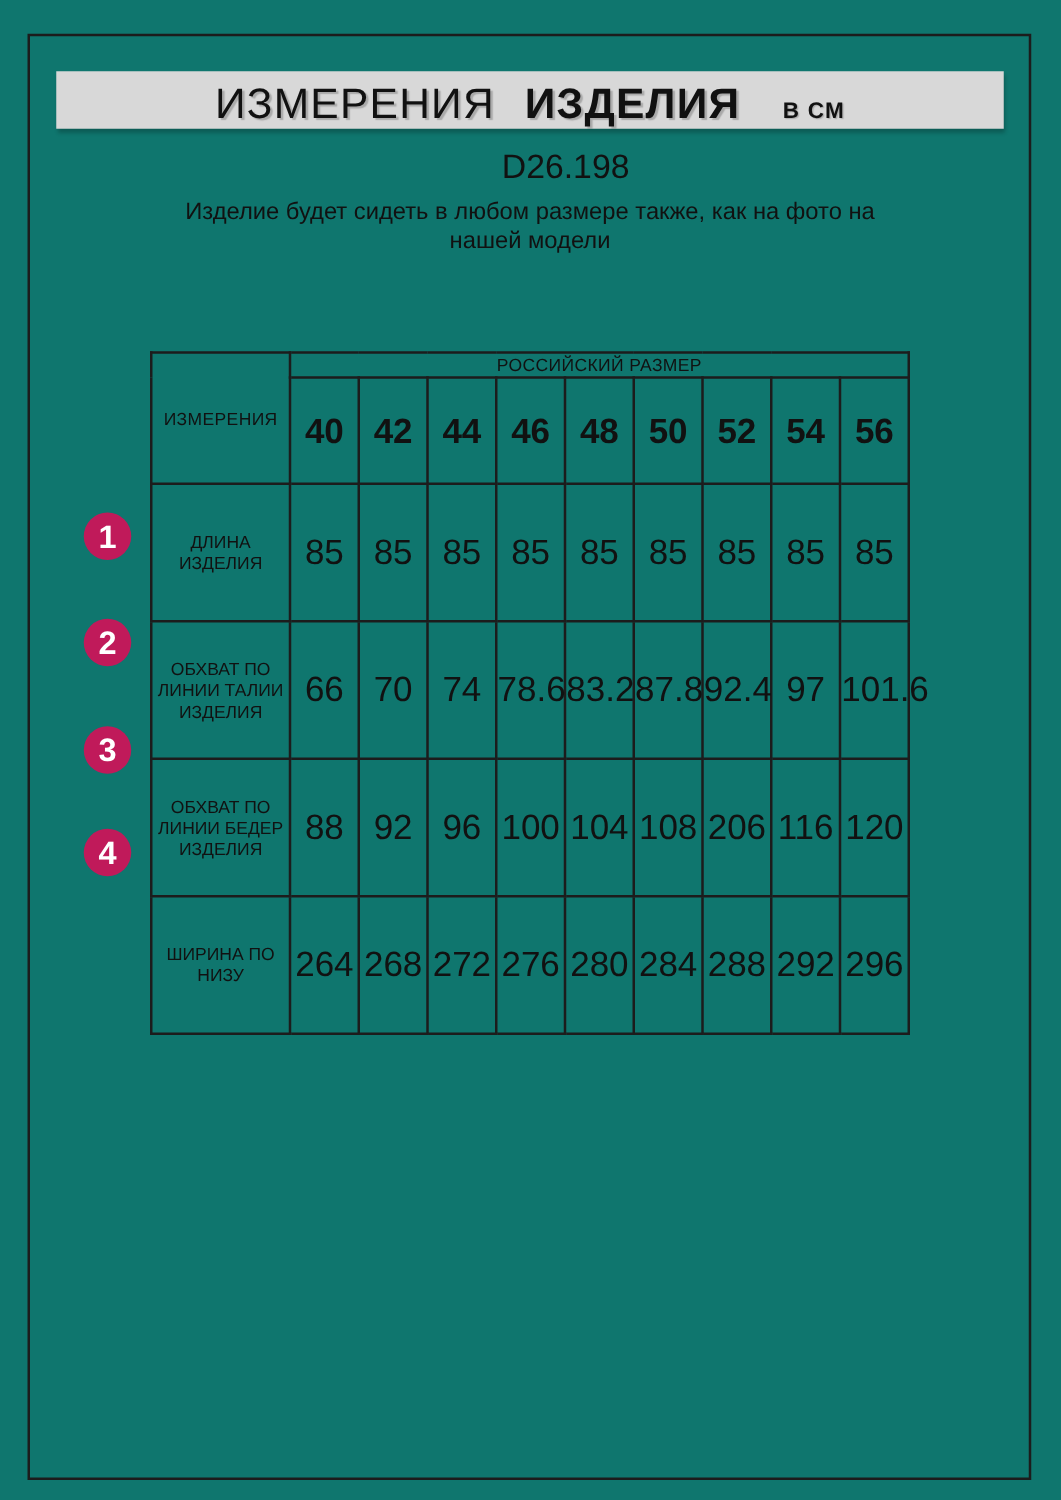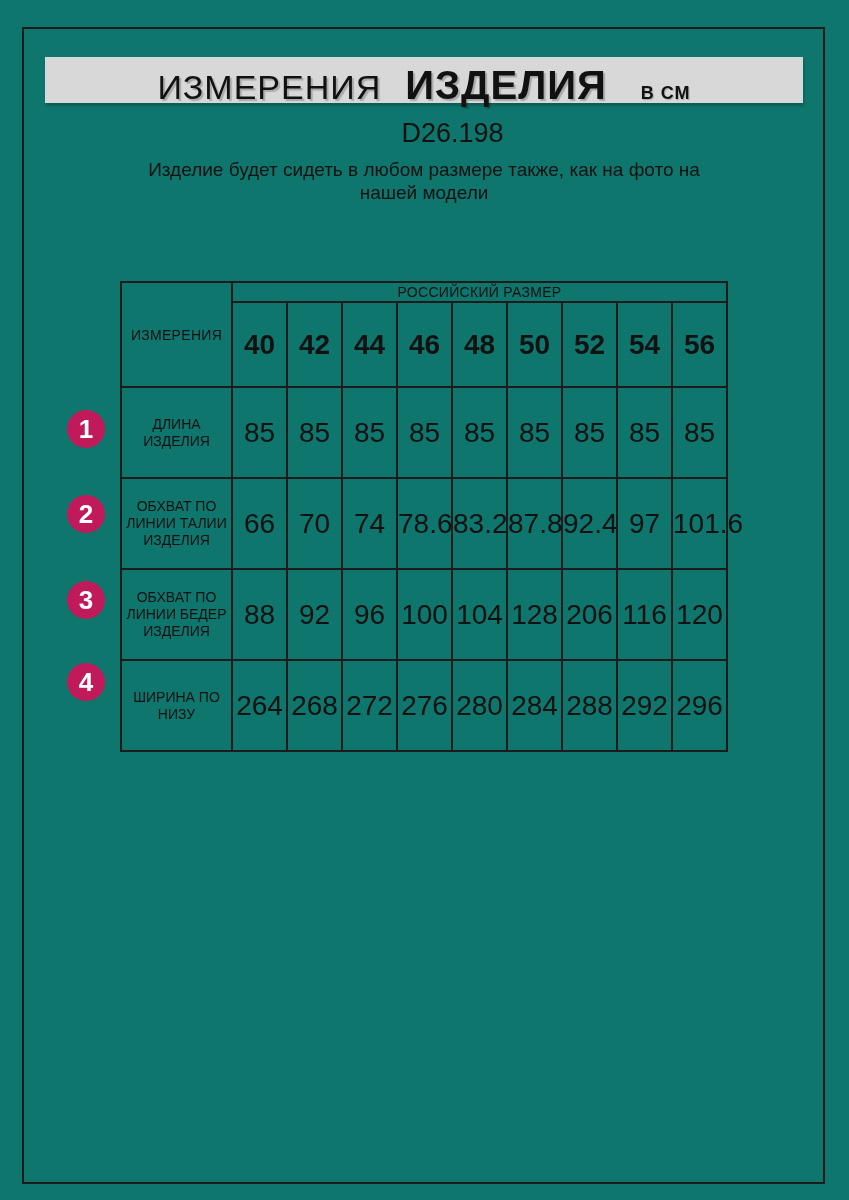--- a/index.html
+++ b/index.html
@@ -28,21 +28,21 @@
     justify-content: center;
     padding-top: 6px;
     box-sizing: border-box;
     box-shadow: 1px 3px 3px rgba(0,0,0,0.22);
   }
   .banner .w1 {
     font-size: 34px; font-weight: 400; letter-spacing: 1px;
     text-shadow: 2px 2px 1px rgba(0,0,0,0.22);
   }
   .banner .w2 {
-    font-size: 40px; font-weight: 700; letter-spacing: 1px;
+    font-size: 34px; font-weight: 700; letter-spacing: 1px;
     margin-left: 24px;
     text-shadow: 2px 2px 1px rgba(0,0,0,0.22);
   }
   .banner .unit {
     font-size: 18px; font-weight: 700; letter-spacing: 1px;
     margin-left: 34px;
     text-shadow: 1px 1px 1px rgba(0,0,0,0.22);
     margin-top: 15px;
   }
   .product-code {
@@ -69,21 +69,21 @@
   }
   table.meas col.c-label { width: 111px; }
   table.meas td {
     border: 2px solid var(--border, #1c1c1c);
     text-align: center;
     vertical-align: middle;
     padding: 0;
   }
   tr.r-group { height: 20px; }
   tr.r-sizes { height: 85px; }
-  tr.r-data  { height: 91px; }
+  tr.r-data  { height: 110px; }
   td.corner { font-size: 14px; letter-spacing: 0.3px; }
   td.group  { font-size: 14px; letter-spacing: 0.3px; }
   td.size   { font-size: 28px; font-weight: 700; border-radius: 17px; }
   td.lbl    {
     font-size: 14px; line-height: 17px;
     padding: 2px 7px;
   }
   td.val    { font-size: 28px; }
   .marker {
     position: absolute;
@@ -180,21 +180,21 @@
         <td class="val">101.6</td>
       </tr>
 
       <tr class="r-data">
         <td class="lbl">ОБХВАТ ПО ЛИНИИ БЕДЕР ИЗДЕЛИЯ</td>
         <td class="val">88</td>
         <td class="val">92</td>
         <td class="val">96</td>
         <td class="val">100</td>
         <td class="val">104</td>
-        <td class="val">128</td>
+        <td class="val">108</td>
         <td class="val">206</td>
         <td class="val">116</td>
         <td class="val">120</td>
       </tr>
 
       <tr class="r-data">
         <td class="lbl">ШИРИНА ПО НИЗУ</td>
         <td class="val">264</td>
         <td class="val">268</td>
         <td class="val">272</td>

